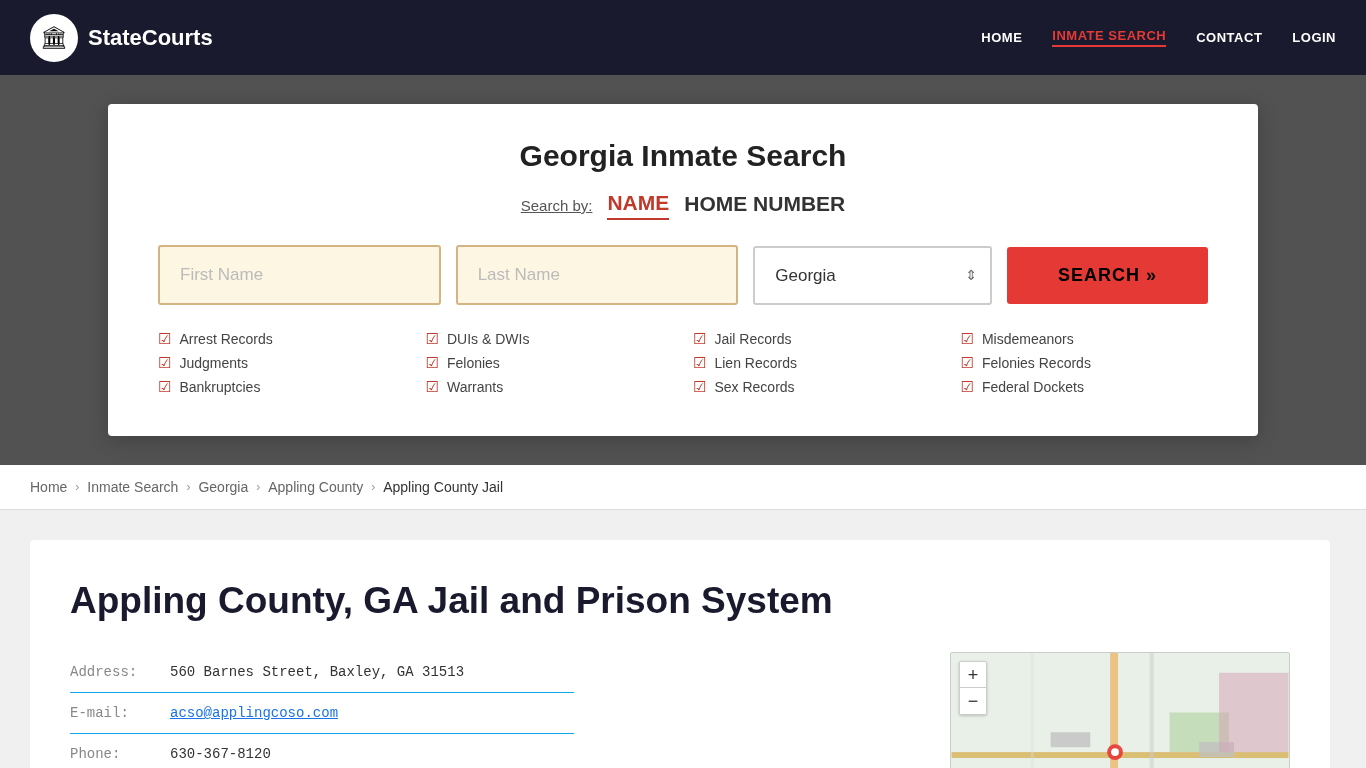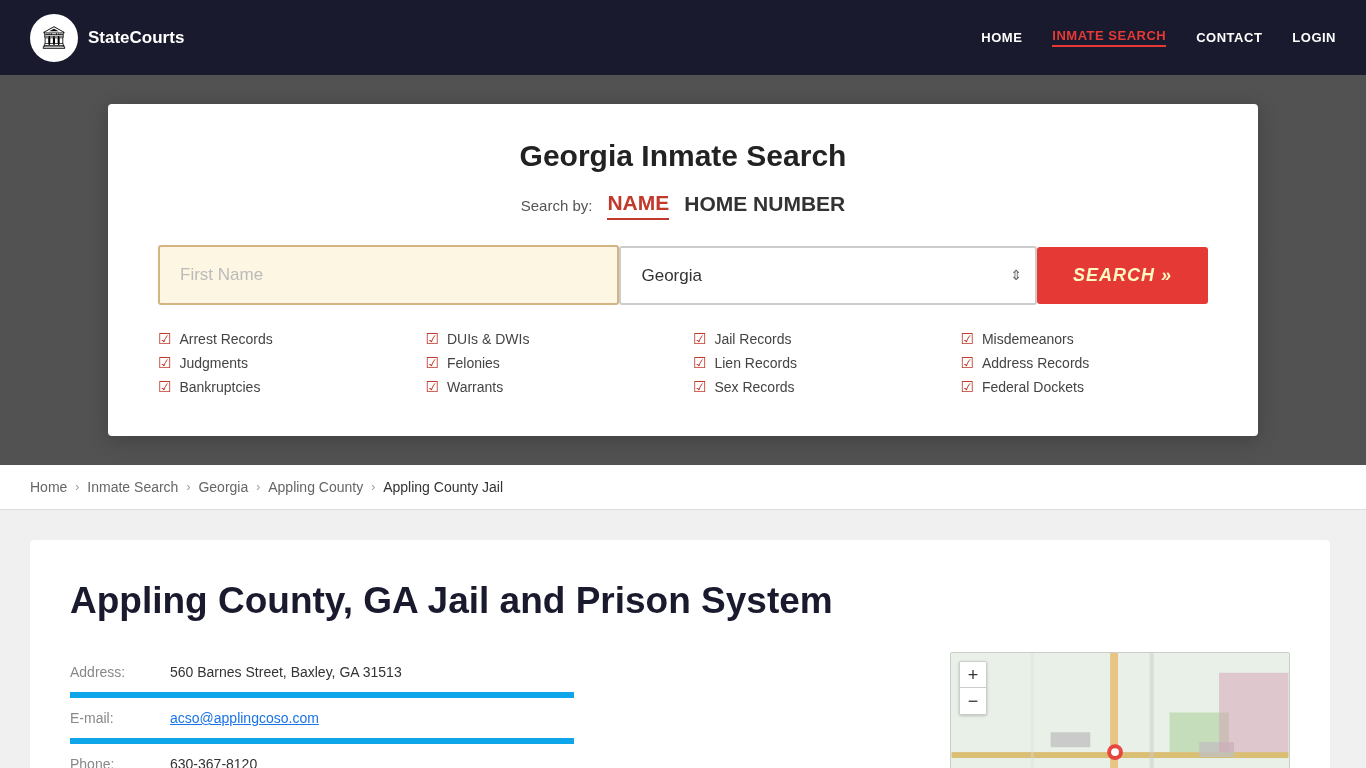--- a/index.html
+++ b/index.html
@@ -27,21 +27,21 @@
       height: 48px;
       border-radius: 50%;
       background: white;
       display: flex;
       align-items: center;
       justify-content: center;
       font-size: 22px;
     }
     .logo-text {
       color: white;
-      font-size: 17px;
+      font-size: 22px;
       font-weight: bold;
     }
     .nav-links {
       display: flex;
       gap: 30px;
       align-items: center;
     }
     .nav-link {
       color: white;
       text-decoration: none;
@@ -108,34 +108,36 @@
     .search-by-row {
       display: flex;
       align-items: center;
       justify-content: center;
       gap: 15px;
       margin-bottom: 25px;
     }
     .search-by-label {
       font-size: 15px;
       color: #555;
+      text-decoration: underline;
     }
     .search-tab {
       font-size: 21px;
       font-weight: bold;
       cursor: pointer;
       padding-bottom: 3px;
       color: #333;
     }
     .search-tab.active {
       color: #c0392b;
       border-bottom: 2px solid #c0392b;
     }
     .search-inputs-row {
       display: flex;
+      gap: 15px;
       margin-bottom: 25px;
       align-items: center;
     }
     .search-input {
       flex: 1;
       padding: 18px 20px;
       font-size: 17px;
       border: 2px solid #d4b483;
       border-radius: 3px;
       background: #fdf6e3;
@@ -162,32 +164,31 @@
     .select-arrow {
       position: absolute;
       right: 15px;
       top: 50%;
       transform: translateY(-50%);
       pointer-events: none;
       font-size: 14px;
       color: #666;
     }
     .search-button {
-      padding: 18px 36px;
+      padding: 18px 51px;
       background: #e53935;
-      color: #fef9c3;
+      color: #000000;
       border: none;
       border-radius: 3px;
       font-size: 18px;
       font-weight: bold;
       letter-spacing: 1px;
       cursor: pointer;
       white-space: nowrap;
       flex-shrink: 0;
-      font-style: italic;
     }
 
     
     .records-grid {
       display: grid;
       grid-template-columns: repeat(4, 1fr);
       gap: 6px 20px;
     }
     .record-item {
       display: flex;
@@ -242,21 +243,22 @@
       font-size: 37px;
       font-weight: 800;
       color: #1a1a2e;
       margin-bottom: 30px;
     }
     .info-table {
       width: 60%;
       border-collapse: collapse;
     }
     .info-row {
-      border-bottom: 6px solid #0ea5e9;
+      border-bottom: 1px solid #0ea5e9;
+      font-family: Liberation Mono, monospace;
     }
     .info-label {
       padding: 12px 20px 12px 0;
       color: #888;
       font-size: 14px;
       white-space: nowrap;
       vertical-align: top;
       width: 100px;
     }
     .info-value {
@@ -350,20 +352,21 @@
     <h1 class="search-card-title">Georgia Inmate Search</h1>
 
     <div class="search-by-row">
       <span class="search-by-label">Search by:</span>
       <span class="search-tab active">NAME</span>
       <span class="search-tab">HOME NUMBER</span>
     </div>
 
     <div class="search-inputs-row">
       <input class="search-input" type="text" placeholder="First Name" style="">
+      <input class="search-input" type="text" placeholder="Last Name" style="">
       <div class="state-select-wrapper">
         <select class="state-select">
           <option>Georgia</option>
           <option>Alabama</option>
           <option>Florida</option>
           <option>Tennessee</option>
         </select>
         <span class="select-arrow">⇕</span>
       </div>
       <button class="search-button">SEARCH »</button>
@@ -395,21 +398,21 @@
       <div class="record-item">
         <span class="check-icon">☑</span>
         <span>Felonies</span>
       </div>
       <div class="record-item">
         <span class="check-icon">☑</span>
         <span>Lien Records</span>
       </div>
       <div class="record-item">
         <span class="check-icon">☑</span>
-        <span>Address Records</span>
+        <span>Felonies Records</span>
       </div>
 
       <div class="record-item">
         <span class="check-icon">☑</span>
         <span>Bankruptcies</span>
       </div>
       <div class="record-item">
         <span class="check-icon">☑</span>
         <span>Warrants</span>
       </div>

